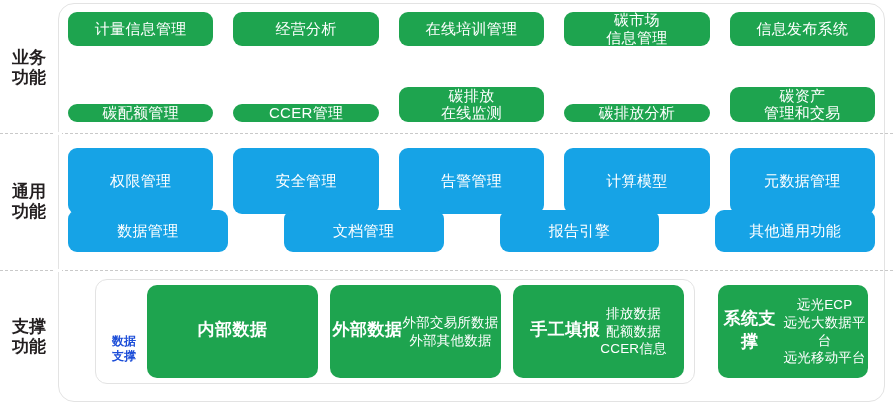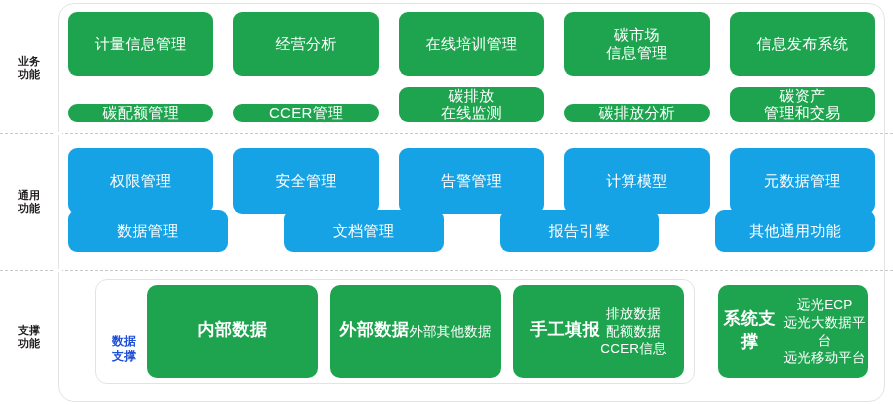--- a/index.html
+++ b/index.html
@@ -24,21 +24,21 @@
   
   .tier-label {
     position: absolute;
     left: 0;
     width: 58px;
     display: flex;
     align-items: center;
     justify-content: center;
     color: #231f20;
     font-weight: bold;
-    font-size: 11px;
+    font-size: 17px;
     letter-spacing: 0px;
   }
   .tier-label .vtext {
     display: flex;
     flex-direction: column;
     align-items: center;
     line-height: 1.16;
     text-align: center;
   }
   .tier-label .vtext span { display: block; }
@@ -179,21 +179,21 @@
 
   <div class="outer-panel"></div>
 
   <div class="tier-label" id="label-business" style="top:3px;height:130px;">
     <div class="vtext">
         <span>业务</span>
         <span>功能</span>
       </div>
   </div>
   <div class="tier" id="tier-business" style="top:3px;height:130px;">
-    <div class="row" id="row-business-0" style="top:9px;height:64px;">
+    <div class="row" id="row-business-0" style="top:9px;height:34px;">
         <div class="cell">
           <div class="chip green">
             <span class="l2">计量信息管理</span>
           </div>
         </div>
         <div class="cell">
           <div class="chip green">
             <span class="l2">经营分析</span>
           </div>
         </div>
@@ -328,20 +328,21 @@
 
     <div id="support-chips">
         <div class="support-chip" style="left: 89px; width: 171px;">
           <div class="title">内部数据</div>
           <div class="sub">
           </div>
         </div>
         <div class="support-chip" style="left: 272px; width: 171px;">
           <div class="title">外部数据</div>
           <div class="sub">
+            <span>外部交易所数据</span>
             <span>外部其他数据</span>
           </div>
         </div>
         <div class="support-chip" style="left: 455px; width: 171px;">
           <div class="title">手工填报</div>
           <div class="sub">
             <span>排放数据</span>
             <span>配额数据</span>
             <span>CCER信息</span>
           </div>

